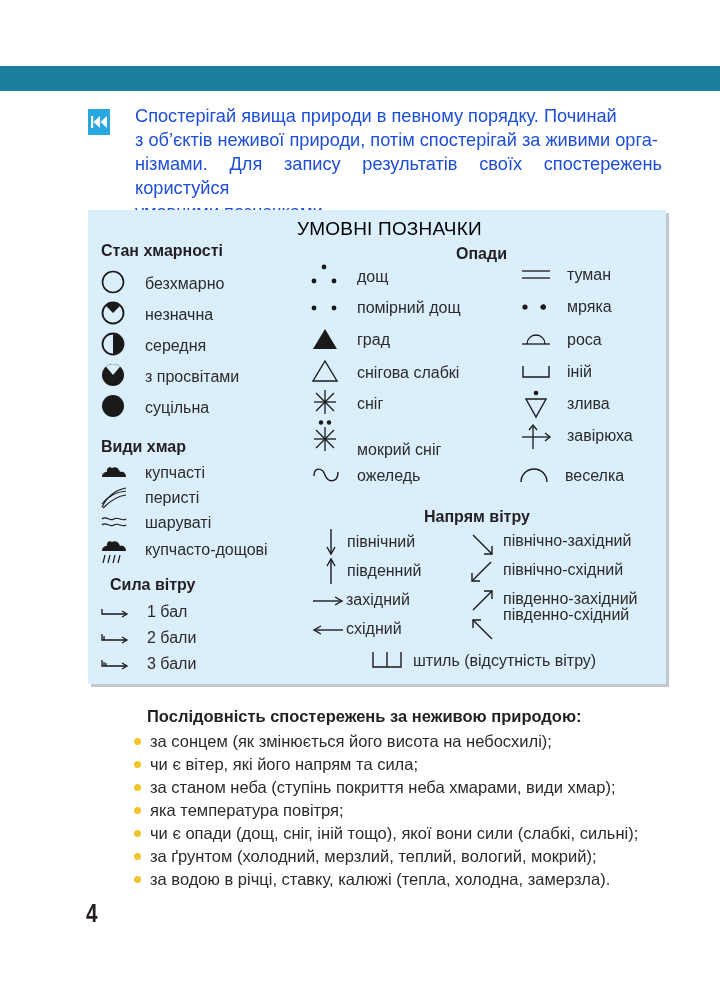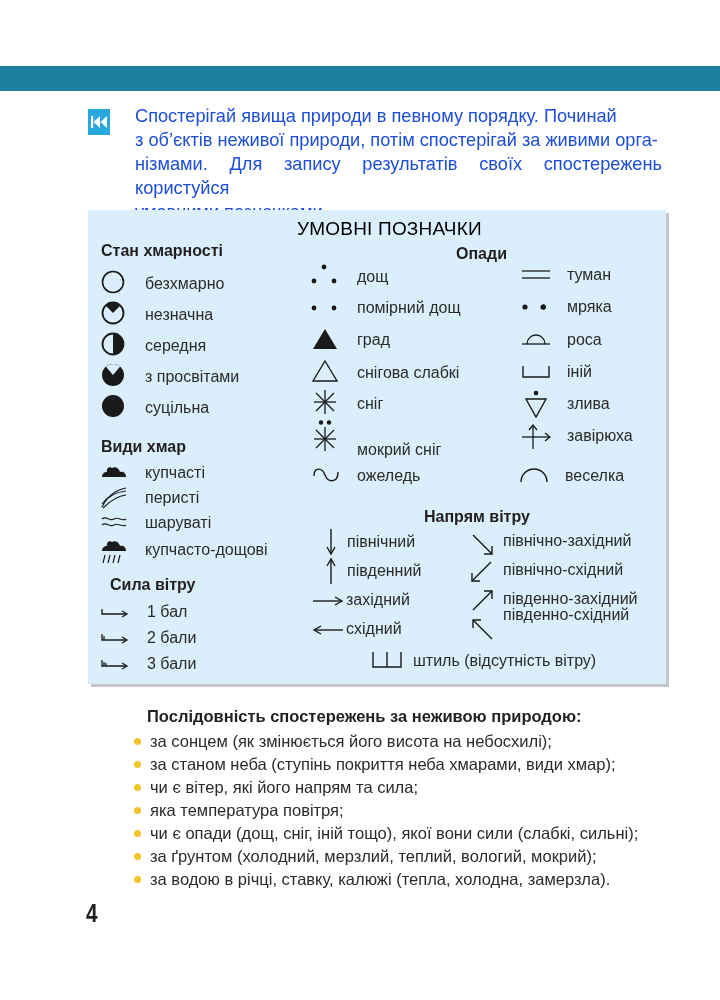--- a/index.html
+++ b/index.html
@@ -388,21 +388,21 @@
         <path d="M1 0 L1 15 L29 15 L29 0"></path>
         <line x1="15" y1="0" x2="15" y2="15"></line>
       </g>
     </svg>
 </div>
 <div class="item" style="left:413px;top:652px;">штиль (відсутність вітру)</div>
 
 <div class="seq-title">Послідовність спостережень за неживою природою:</div>
 <ul class="bullets">
   <li><span class="dot"></span><span>за сонцем (як змінюється його висота на небосхилі);</span></li>
+  <li><span class="dot"></span><span>чи є вітер, які його напрям та сила;</span></li>
   <li><span class="dot"></span><span>за станом неба (ступінь покриття неба хмарами, види хмар);</span></li>
-  <li><span class="dot"></span><span>чи є вітер, які його напрям та сила;</span></li>
   <li><span class="dot"></span><span>яка температура повітря;</span></li>
   <li><span class="dot"></span><span>чи є опади (дощ, сніг, іній тощо), якої вони сили (слабкі, сильні);</span></li>
   <li><span class="dot"></span><span>за ґрунтом (холодний, мерзлий, теплий, вологий, мокрий);</span></li>
   <li><span class="dot"></span><span>за водою в річці, ставку, калюжі (тепла, холодна, замерзла).</span></li>
 </ul>
 
 <div class="page-num">4</div>
 
 </body></html>

